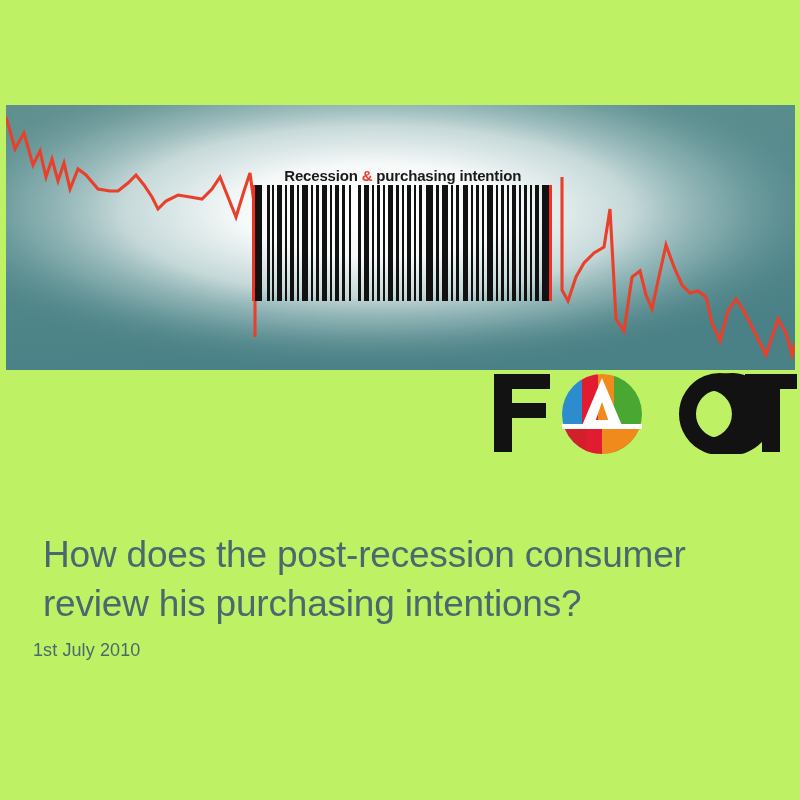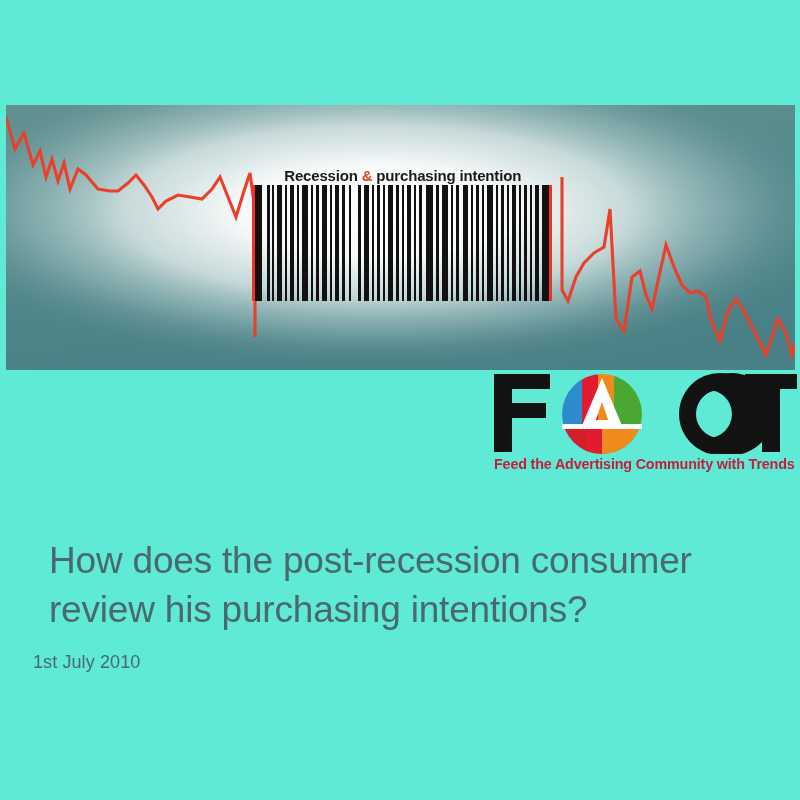--- a/index.html
+++ b/index.html
@@ -13,21 +13,21 @@
     position: relative;
     overflow: hidden;
     font-family: "Liberation Sans", sans-serif;
     -webkit-font-smoothing: antialiased;
   }
 
   
   #slide {
     position: absolute;
     inset: 0;
-    background: #5eead4;
+    background: #bef264;
   }
 
   
   #hero-banner {
     position: absolute;
     left: 6px;
     top: 105px;
     width: 789px;
     height: 265px;
     overflow: hidden;
@@ -119,21 +119,21 @@
     top: 520px;
     width: 730px;
   }
   #slide-title {
     font-family: "Liberation Sans", sans-serif;
     font-size: 37px;
     line-height: 49px;
     font-weight: 400;
     color: #49696e;
     letter-spacing: -0.2px;
-    margin: 16px;
+    margin: 10px;
     white-space: pre-line;
   }
   #slide-date {
     font-family: "Liberation Sans", sans-serif;
     font-size: 18px;
     line-height: 24px;
     font-weight: 400;
     color: #49696e;
     letter-spacing: 0.1px;
   }
@@ -270,21 +270,20 @@
           <path d="M199 42 a41 41 0 1 1 12 29 l-12 -12 a24 24 0 1 0 0 -34 l12 -12 a41 41 0 0 0 -12 29 z"></path>
           <path d="M187 42 a41 41 0 0 1 70 -29 l-12 12 a24 24 0 0 0 -41 17 a24 24 0 0 0 41 17 l12 12 a41 41 0 0 1 -70 -29 z"></path>
         </g>
 
         <g fill="#121212">
           <path d="M253 2 h52 v15 h-17 v63 h-18 v-63 h-17 z"></path>
         </g>
       </svg>
     </div>
 
-    <div id="fact-tagline">Feed the Advertising Community with Trends</div>
   </div>
 
   <div id="title-block">
     <h1 id="slide-title">How does the post-recession consumer review his purchasing intentions?</h1>
     <div id="slide-date">1st July 2010</div>
   </div>
 
 </div>
 
 </body></html>

